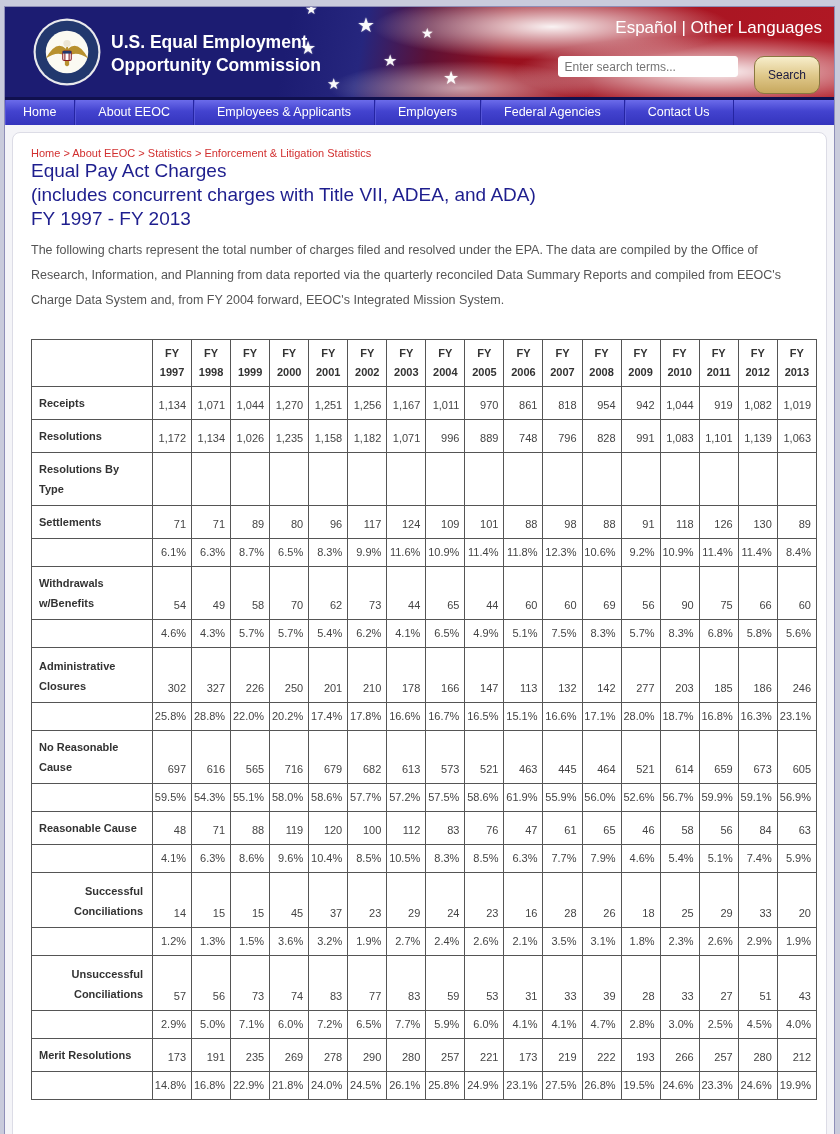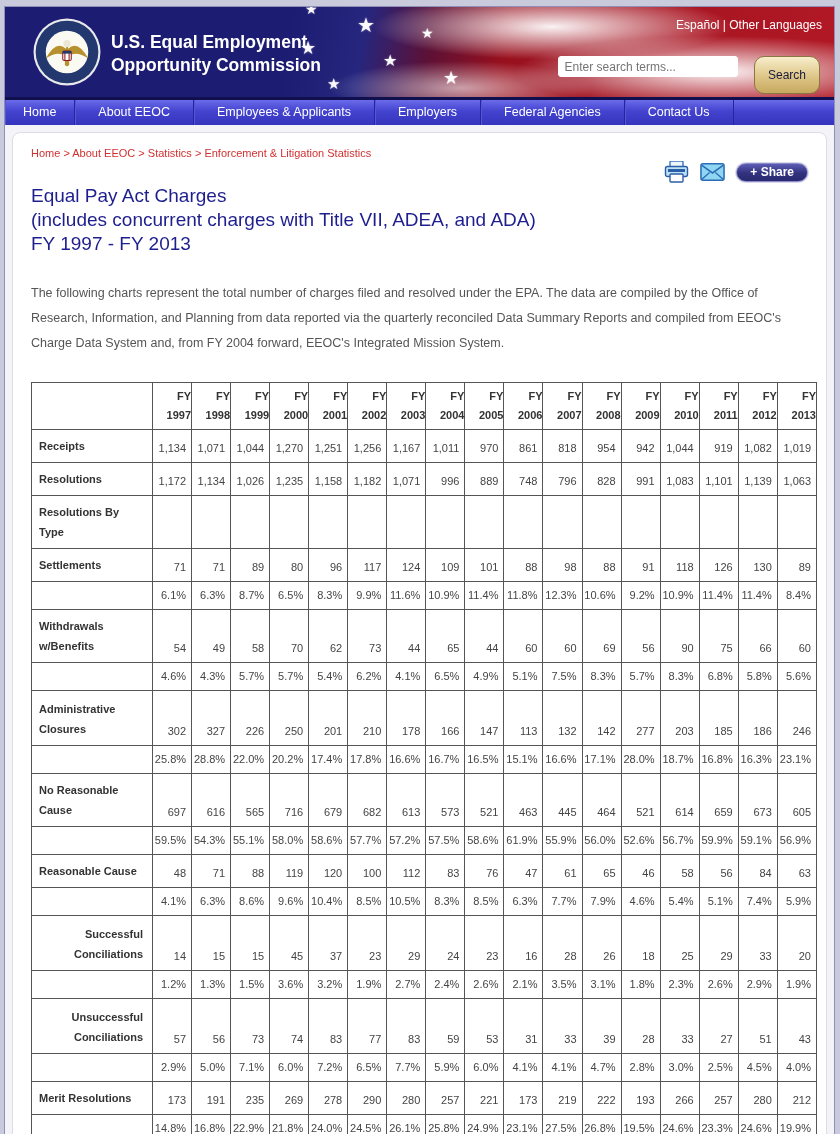--- a/index.html
+++ b/index.html
@@ -11,21 +11,21 @@
 
   
   .masthead { position:relative; height:90px; overflow:hidden;
     background:
       radial-gradient(ellipse 300px 55px at 66% 22%, rgba(255,255,255,.95) 0%, rgba(255,255,255,0) 60%),
       radial-gradient(ellipse 340px 60px at 86% 72%, rgba(255,255,255,.95) 0%, rgba(255,255,255,0) 60%),
       radial-gradient(ellipse 220px 45px at 55% 90%, rgba(255,255,255,.6) 0%, rgba(255,255,255,0) 60%),
       linear-gradient(100deg, #1c1c72 0%, #1c1c72 34%, #26267e 43%, #5c1136 51%, #98101e 60%, #a81522 78%, #b01824 100%);
   }
   .star { position:absolute; color:rgba(255,255,255,.95); text-shadow:0 0 2px rgba(255,255,255,.5); }
-  .lang { position:absolute; top:11px; right:12px; color:#fff; font-size:12px; cursor:pointer; }
+  .lang { position:absolute; top:11px; right:12px; color:#fff; font-size:17px; cursor:pointer; }
   .seal { position:absolute; left:28px; top:11px; width:68px; height:68px; }
   .agency { position:absolute; left:106px; top:24px; color:#fff; font-size:17.5px; line-height:23px;font-weight:bold; }
   .search-area { position:absolute; top:49px; right:14px; }
   .search-area input { width:180px; height:21px; border:1px solid #fff; border-radius:3px;
       font-family:"Liberation Sans",sans-serif; font-size:12px; padding:0 6px; color:#555; outline:none; }
   .search-btn { margin-left:12px; height:38px; padding:0 13px; border:1px solid #8a7840; border-radius:10px;
       background:linear-gradient(#f7eecb, #e0c98c 50%, #c7a85e); font-family:"Liberation Sans",sans-serif;
       font-size:12px; color:#1a1a40; cursor:pointer; vertical-align:top; }
 
   
@@ -43,27 +43,27 @@
   .breadcrumb .crumb { cursor:pointer; }
   .breadcrumb .sep { color:#d23030; }
 
   .page-actions { display:flex; justify-content:flex-end; align-items:center; gap:11px; height:24px; margin-top:1px; }
   .icon-btn { width:25px; height:22px; cursor:pointer; display:inline-block; }
   .share-pill { height:19px; padding:0 13px; border:1px solid #8c8cc8; border-radius:10px;
       background:linear-gradient(#5c5cb4, #31317e 55%, #2a2a70); color:#fff; font-weight:bold;
       font-size:12px; font-family:"Liberation Sans",sans-serif; cursor:pointer; box-shadow:0 0 0 1px #d8d8ea; }
 
   .title { font-size:19px; font-weight:normal; color:#1e1e8e; line-height:24px; }
-  .intro { margin-top:25px; font-size:12.5px; color:#555; line-height:25px; }
+  .intro { margin-top:7px; font-size:12.5px; color:#555; line-height:25px; }
 
   
   table { border-collapse:collapse; table-layout:fixed; width:786px; margin-top:26px; font-size:11px; }
   col.lblcol { width:121px; }
   th, td { border:1px solid #555; }
-  thead th { font-weight:bold; color:#333; text-align:right; vertical-align:middle; height:47px; line-height:19px; }
+  thead th { font-weight:bold; color:#333; text-align:center; vertical-align:middle; height:47px; line-height:19px; }
   tbody th { font-weight:bold; color:#333; text-align:left; padding:6px 7px; vertical-align:bottom; line-height:20px; }
   tbody th.r { text-align:right; padding-right:9px; }
   tbody td { color:#444; text-align:right; padding:0 5px 8px 0; vertical-align:bottom; height:28px; }
   tr.tall td, tr.tall th { height:55px;margin-left:6px; }
 </style>
 </head>
 <body>
 
 <div class="page">
 
@@ -108,34 +108,20 @@
       <div class="nav-item">Employers</div>
       <div class="nav-item">Federal Agencies</div>
       <div class="nav-item">Contact Us</div>
     </nav>
 
   <div class="content-bg">
     <div class="card">
 
       <div class="breadcrumb" id="breadcrumb"><span class="crumb">Home</span><span class="sep"> &gt; </span><span class="crumb">About EEOC</span><span class="sep"> &gt; </span><span class="crumb">Statistics</span><span class="sep"> &gt; </span><span class="crumb">Enforcement &amp; Litigation Statistics</span></div>
 
-      <div class="page-actions">
-        <svg class="icon-btn" viewBox="0 0 25 22">
-          <rect x="6" y="0" width="13" height="7" rx="1" fill="#eef6fc" stroke="#3a76b8" stroke-width="1.4"></rect>
-          <rect x="1.5" y="5.5" width="22" height="10" rx="2" fill="#bfe1f5" stroke="#2a5fa8" stroke-width="1.4"></rect>
-          <rect x="4" y="8" width="17" height="3" fill="#2a5fa8"></rect>
-          <rect x="6" y="13" width="13" height="8" rx="1" fill="#ffffff" stroke="#2a5fa8" stroke-width="1.4"></rect>
-        </svg>
-        <svg class="icon-btn" viewBox="0 0 26 20">
-          <rect x="1" y="1.5" width="24" height="17" rx="2" fill="#8fd6f2" stroke="#2a6db5" stroke-width="1.6"></rect>
-          <path d="M2 3 L13 11 L24 3" fill="none" stroke="#2a6db5" stroke-width="1.6"></path>
-          <path d="M2 17.5 L10 10.5 M24 17.5 L16 10.5" fill="none" stroke="#2a6db5" stroke-width="1.3"></path>
-        </svg>
-        <button class="share-pill">+ Share</button>
-      </div>
 
       <h1 class="title">
         <span>Equal Pay Act Charges</span><br>
         <span>(includes concurrent charges with Title VII, ADEA, and ADA)</span><br>
         <span>FY 1997 - FY 2013</span>
       </h1>
 
       <p class="intro">The following charts represent the total number of charges filed and resolved under the EPA. The data are compiled by the Office of Research, Information, and Planning from data reported via the quarterly reconciled Data Summary Reports and compiled from EEOC's Charge Data System and, from FY 2004 forward, EEOC's Integrated Mission System.</p>
 
       <table id="datatable">

